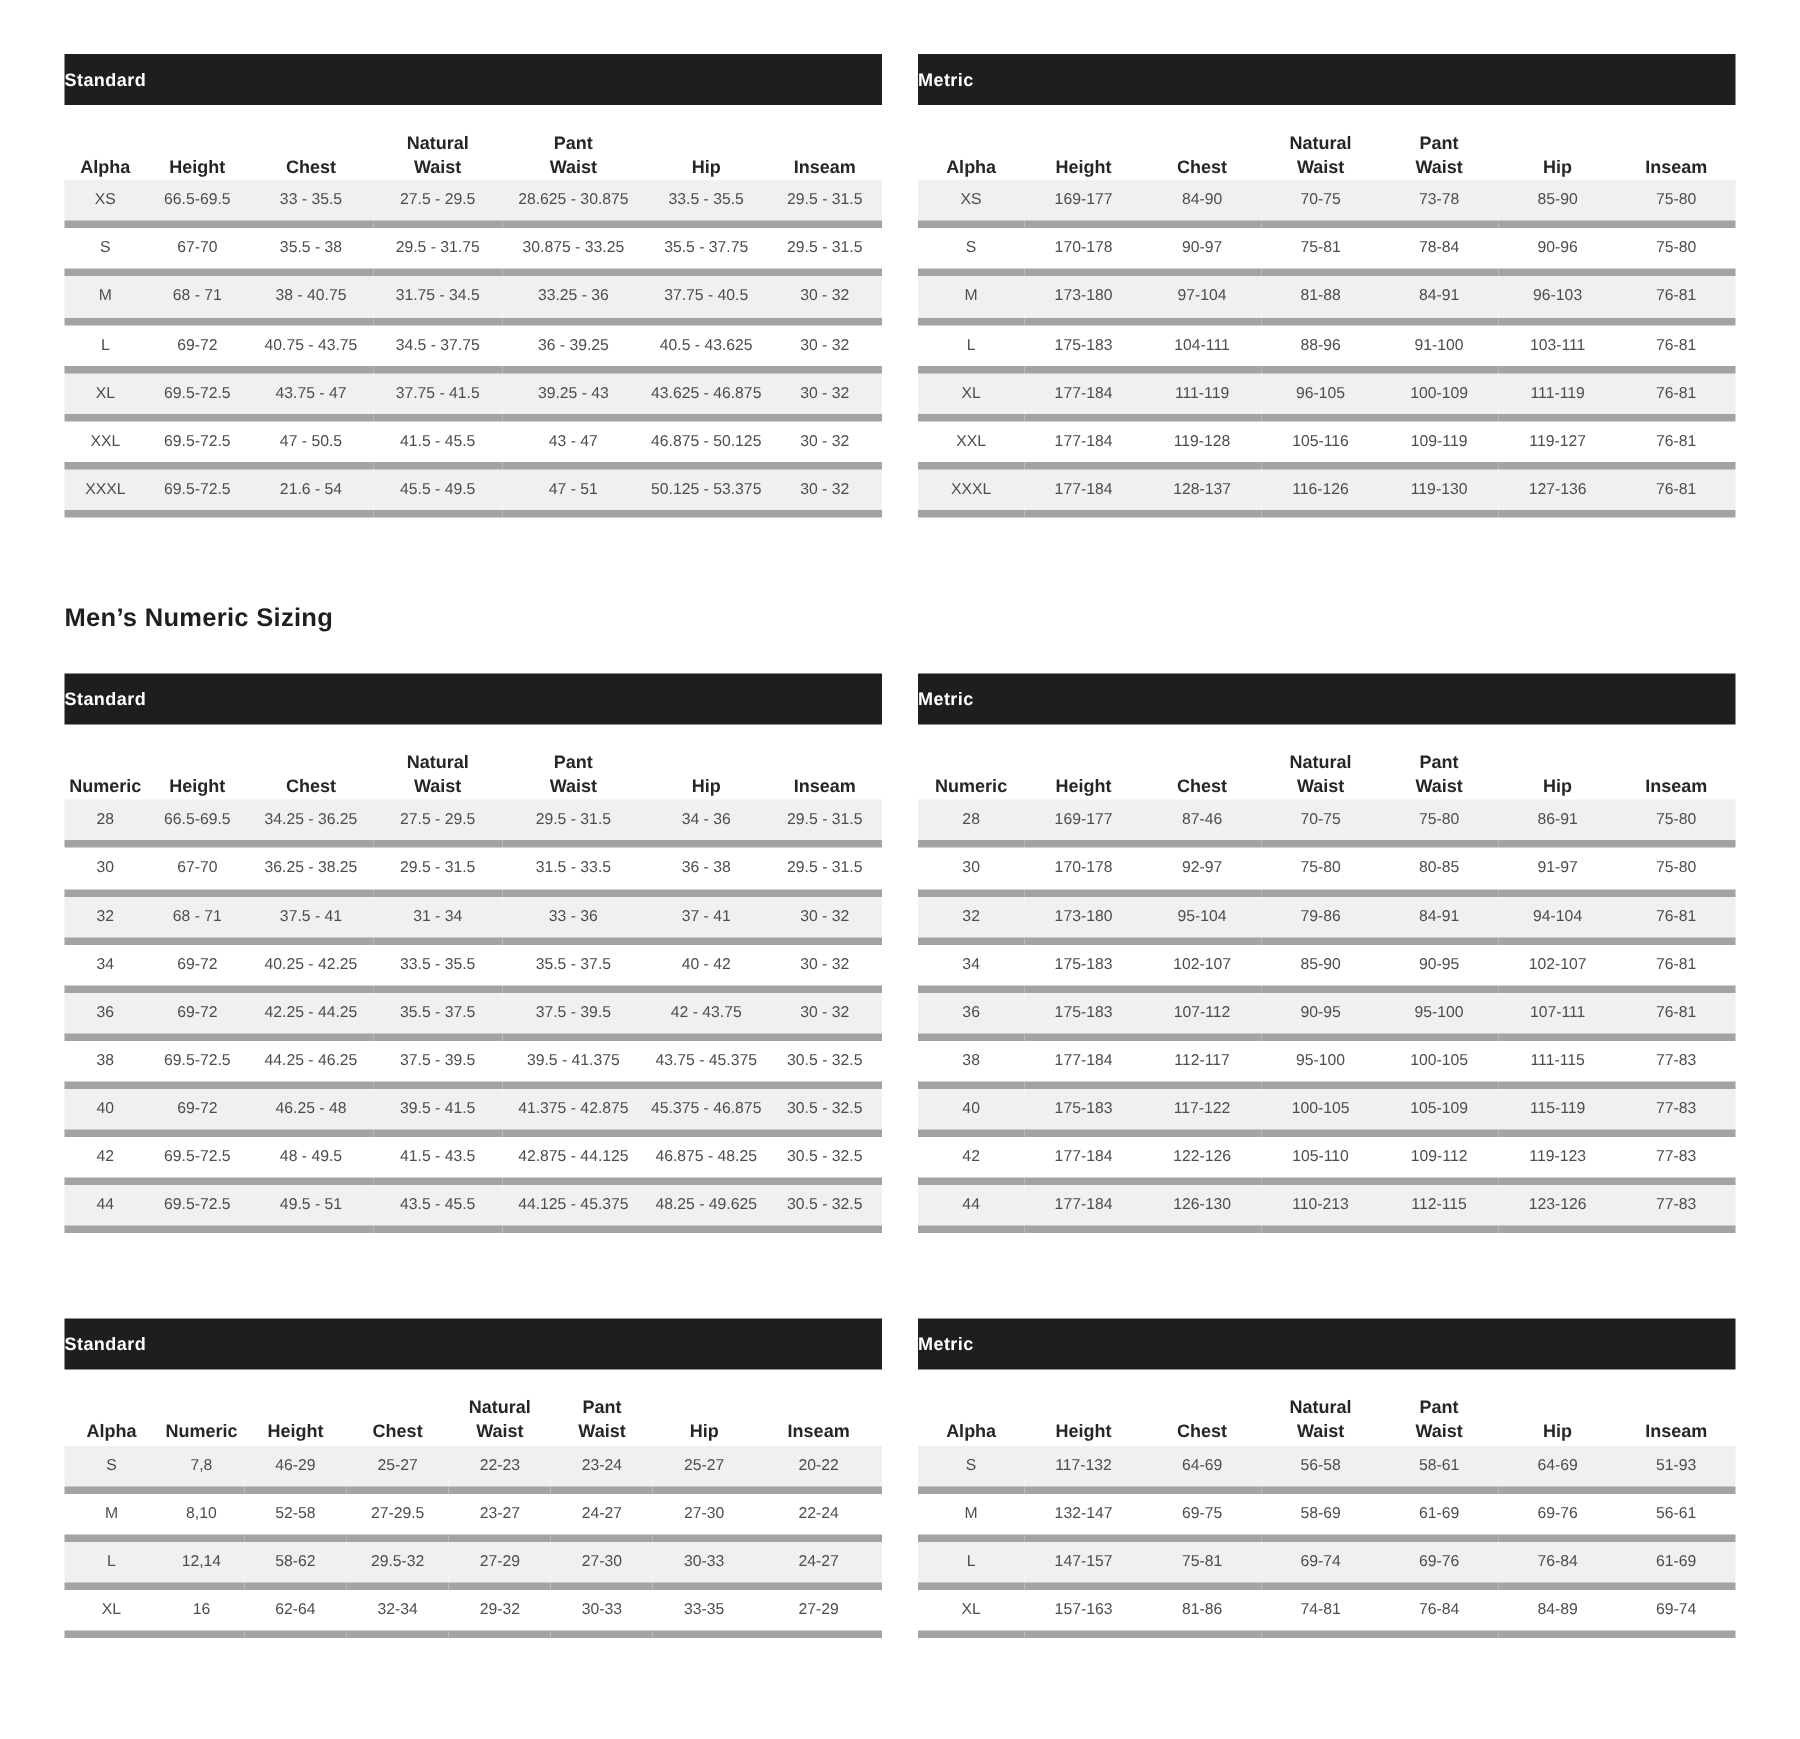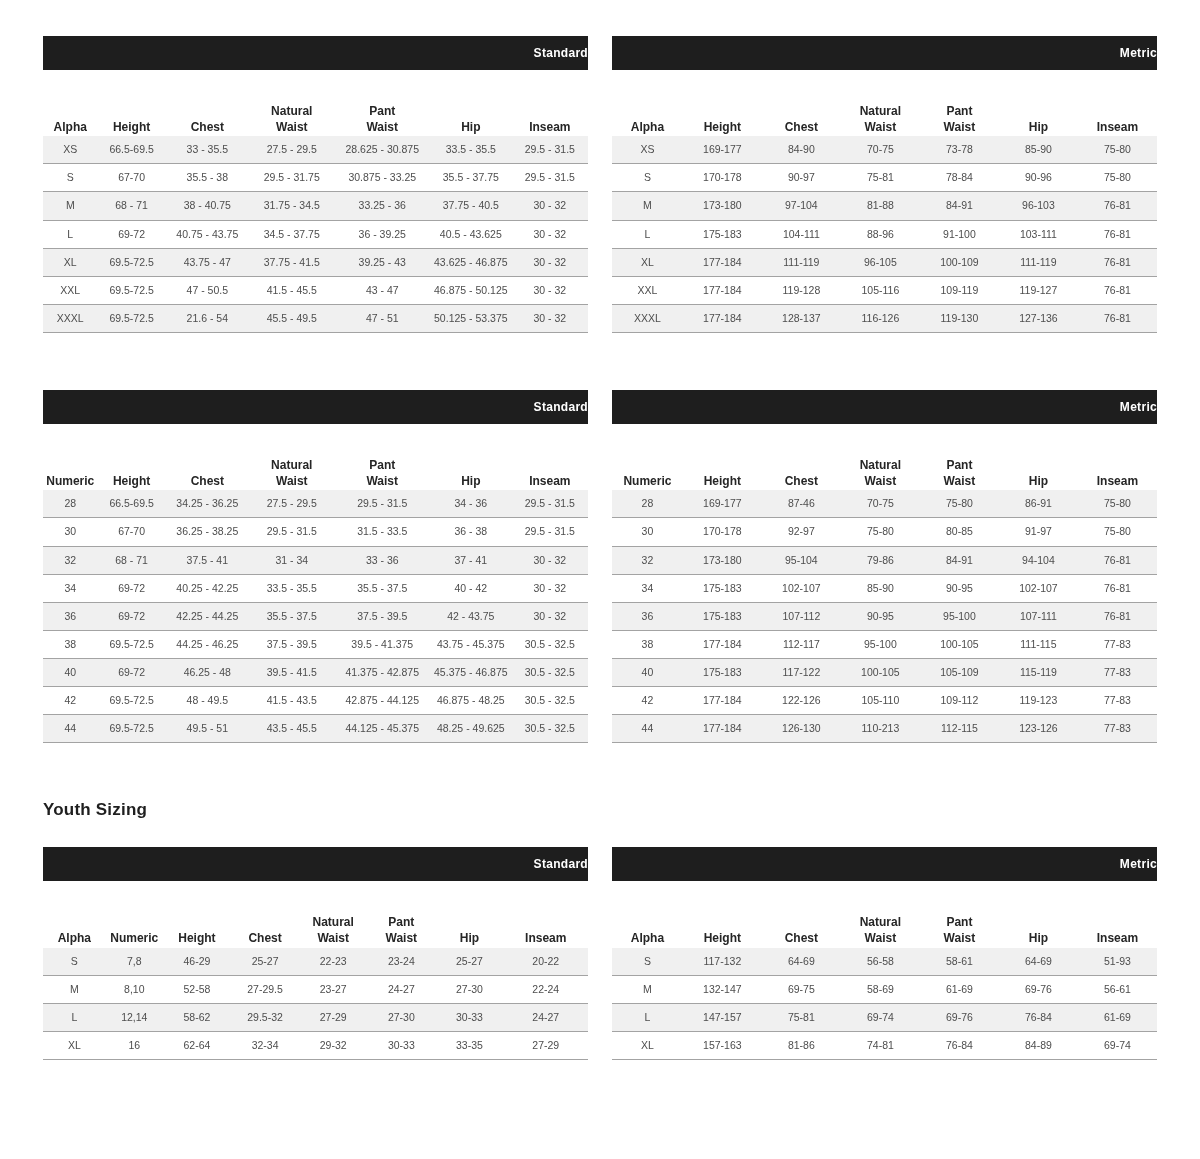--- a/index.html
+++ b/index.html
@@ -18,44 +18,44 @@
     margin: 0 0 27px 0;
     letter-spacing: 0.2px;
   }
   .tables-row { display: flex; gap: 24px; align-items: flex-start; }
   .table-block { flex: 1 1 0; min-width: 0; }
   .unit-header {
     background: var(--accent, #1e1e1e);
     color: #ffffff;
     font-size: 12px;
     font-weight: bold;
-    text-align: right;
+    text-align: left;
     padding: 10px 0;
     letter-spacing: 0.3px;
-    margin-bottom: 28px;
+    margin-bottom: 12px;
   }
   table.size-table { width: 100%; border-collapse: collapse; table-layout: fixed; }
   .size-table th {
     font-size: 12px;
     font-weight: bold;
     color: #262626;
     text-align: center;
     vertical-align: bottom;
     padding: 6px 2px 1px 2px;
     line-height: 1.3;
     white-space: pre-line;
   }
   .size-table td {
     font-size: 10.5px;
     color: #4d4d4d;
     text-align: center;
     padding: 7px 2px;
     line-height: 1.25;
   }
-  .size-table tbody tr { border-bottom: 1px solid #a3a3a3; }
+  .size-table tbody tr { border-bottom: 5px solid #a3a3a3; }
   .size-table tbody tr:nth-child(odd) { background: var(--stripe, #f0f0f0); }
 </style>
 </head>
 <body>
 
 <div class="page" id="page-root">
   <section class="size-section">
     <div class="tables-row">
   <div class="table-block">
     <div class="unit-header">Standard</div>
@@ -239,20 +239,21 @@
                 <td>127-136</td>
                 <td>76-81</td>
               </tr>
             </tbody>
     </table>
   </div>
 </div>
   </section>
 
   <section class="size-section">
+    <h2 class="section-title">Men’s Numeric Sizing</h2>
     <div class="tables-row">
   <div class="table-block">
     <div class="unit-header">Standard</div>
     <table class="size-table">
       <colgroup>
               <col style="width: 10%;">
               <col style="width: 12.5%;">
               <col style="width: 15.3%;">
               <col style="width: 15.7%;">
               <col style="width: 17.5%;">
@@ -465,21 +466,20 @@
                 <td>123-126</td>
                 <td>77-83</td>
               </tr>
             </tbody>
     </table>
   </div>
 </div>
   </section>
 
   <section class="size-section">
-    <h2 class="section-title">Youth Sizing</h2>
     <div class="tables-row">
   <div class="table-block">
     <div class="unit-header">Standard</div>
     <table class="size-table">
       <colgroup>
               <col style="width: 11.5%;">
               <col style="width: 10.5%;">
               <col style="width: 12.5%;">
               <col style="width: 12.5%;">
               <col style="width: 12.5%;">

